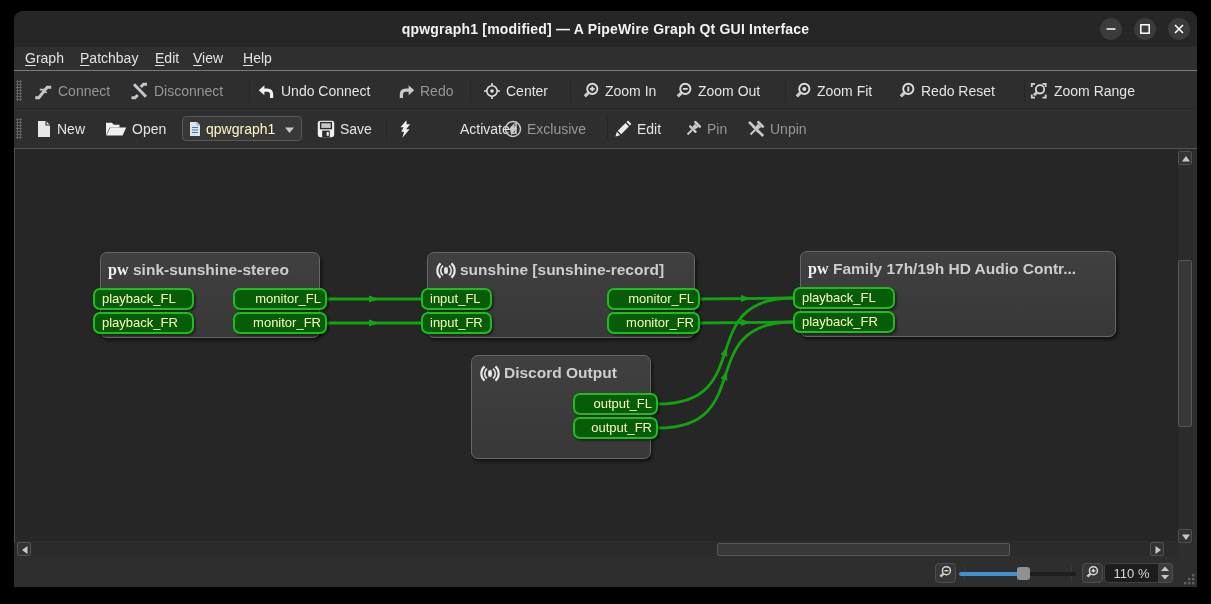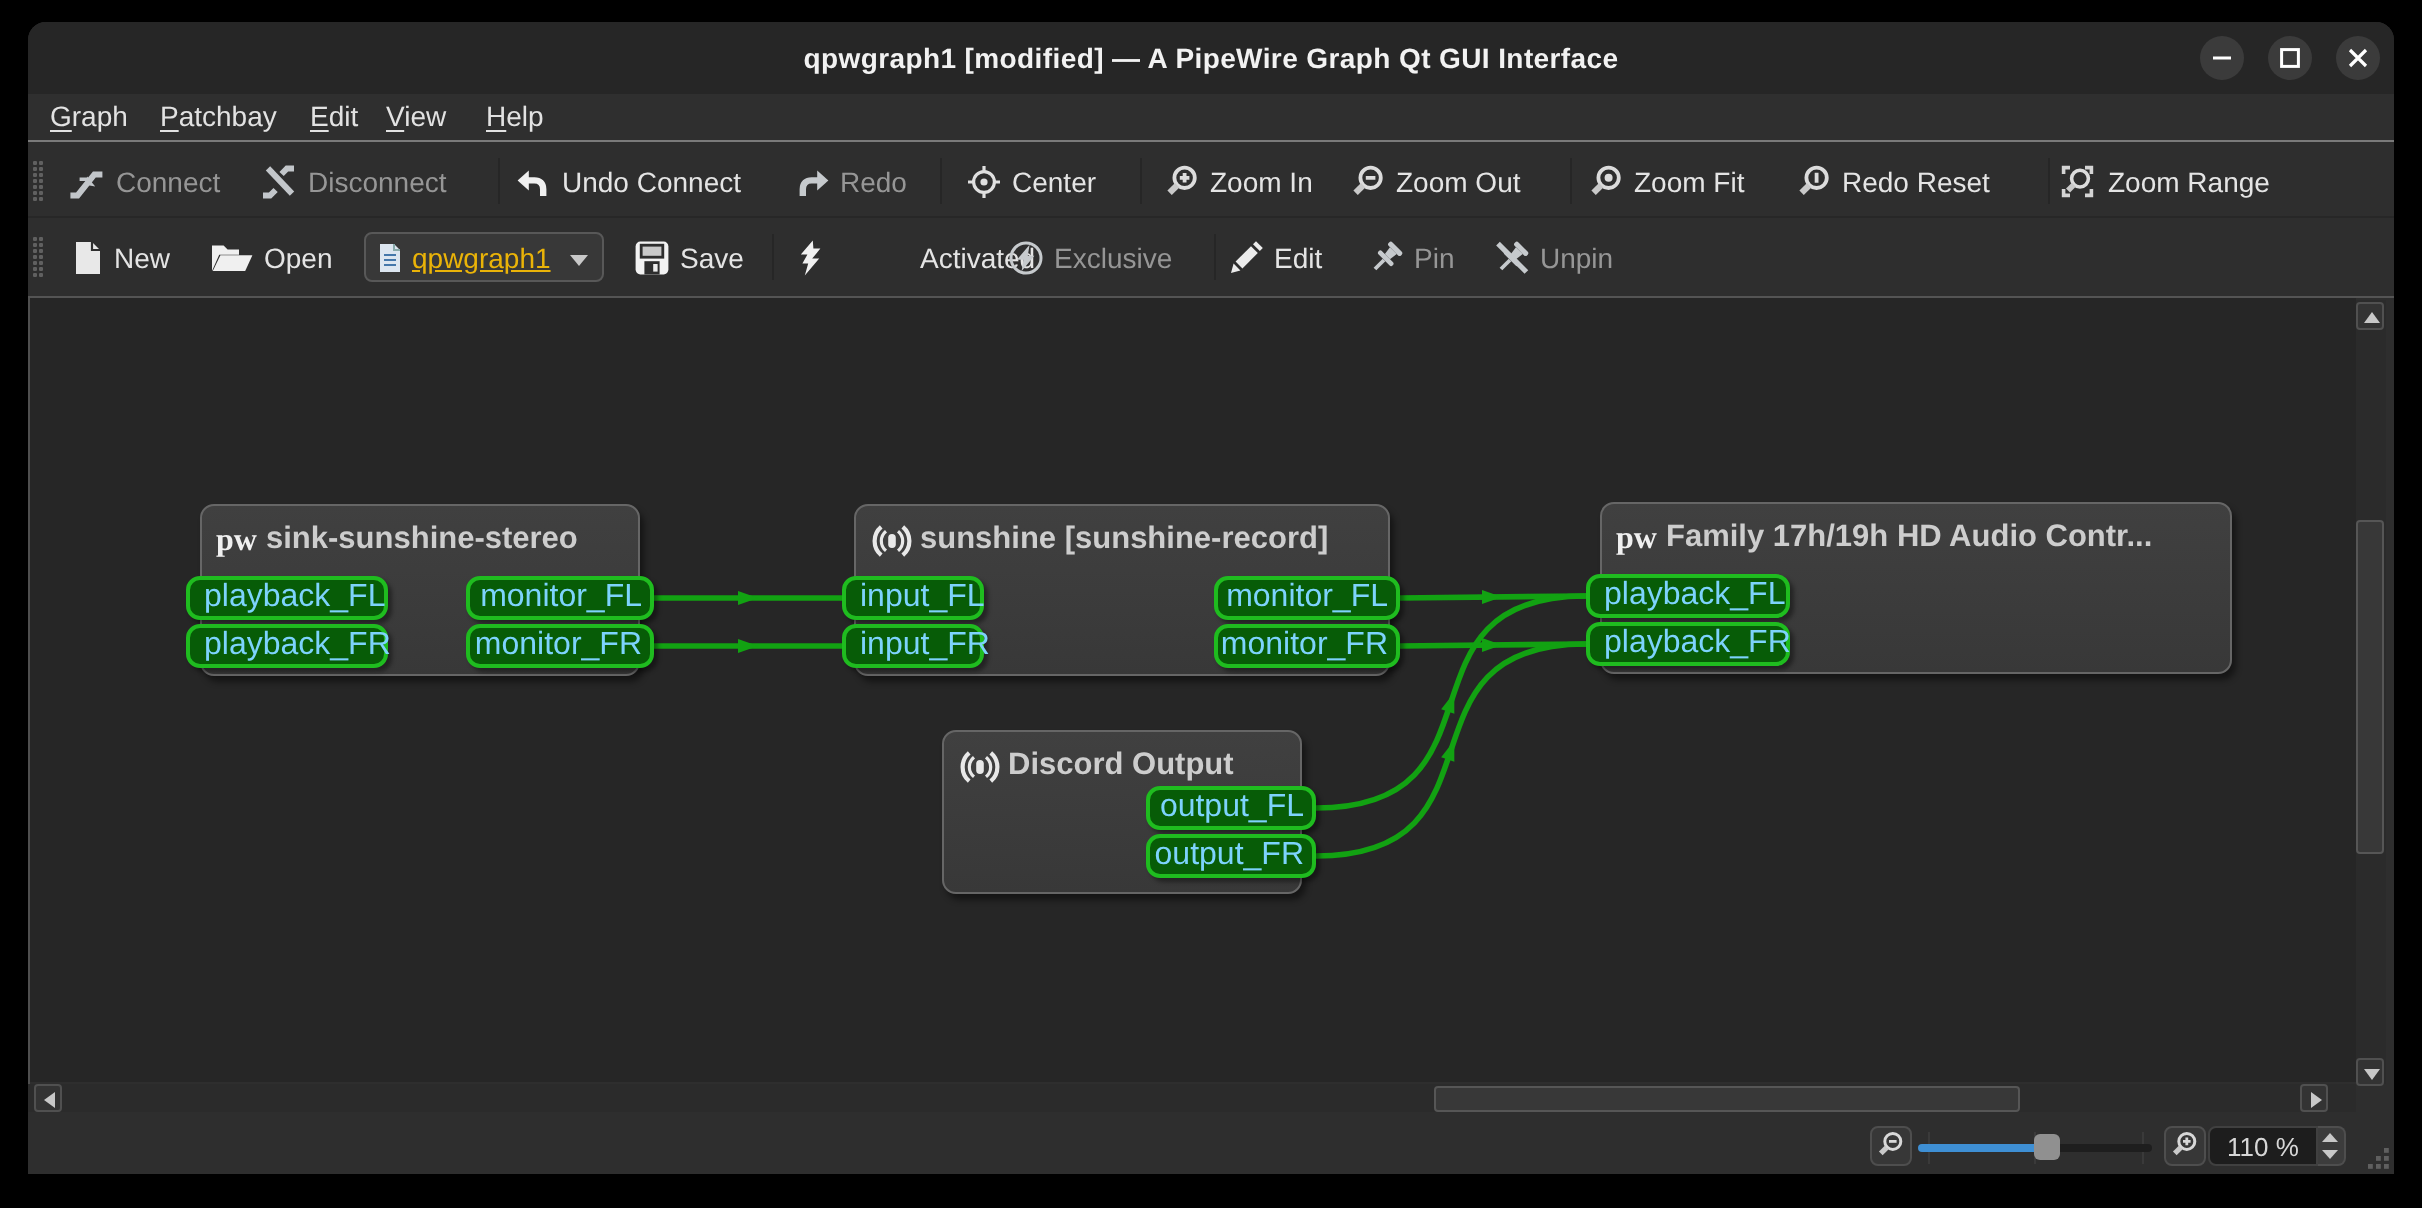--- a/index.html
+++ b/index.html
@@ -29,21 +29,21 @@
     background-image:repeating-radial-gradient(circle at 1.5px 1.5px,#606060 0 1px,rgba(0,0,0,0) 1.2px 100%);background-size:3px 3px;}
   
   #view{position:absolute;left:0;top:137px;width:1183px;height:408px;background:#2e2e2e;border-top:1px solid #545454;}
   #canvas{position:absolute;left:1px;top:0px;width:1163px;height:392px;background:#262626;overflow:hidden;}
   
   .node{position:absolute;background:linear-gradient(#404040,#383838);border:1px solid #666;
     border-radius:7px;box-shadow:2px 3px 3px rgba(0,0,0,0.45);}
   .ntitle{position:absolute;left:7px;top:5px;height:24px;display:flex;align-items:center;gap:3px;
     color:#cdcdcd;font-size:15.5px;font-weight:bold;white-space:nowrap;}
   .port{position:absolute;height:22px;background:#075c07;border:2px solid #1fbc1f;border-radius:7px;
-    color:#7dd3fc;font-size:16px;line-height:18px;box-shadow:2px 2px 2px rgba(0,0,0,0.4);}
+    color:#fef9c3;font-size:13px;line-height:18px;box-shadow:2px 2px 2px rgba(0,0,0,0.4);}
   .port.in{text-align:left;padding-left:7px;}
   .port.out{text-align:right;padding-right:4px;}
   
   .sb{position:absolute;background:#2b2b2b;}
   .sbtn{position:absolute;width:14px;height:14px;background:#333;border:1px solid #505050;border-radius:2px;}
   .sthumb{position:absolute;background:#383838;border:1px solid #565656;border-radius:2px;}
   
   #status{position:absolute;left:0;top:545px;width:1183px;height:31px;background:#2e2e2e;}
   .zbtn{position:absolute;top:7px;width:21px;height:20px;background:#373737;border:1px solid #4e4e4e;border-radius:4px;}
   #spinbox{position:absolute;left:1090px;top:7px;width:55px;height:20px;background:#1d1d1d;
@@ -175,21 +175,21 @@
         </svg>
       <span>New</span>
     </div>
     <div class="titem" style="left:91px;">
       <svg width="22" height="18" viewBox="0 0 22 18">
           <path d="M1,15.5 V2.8 H6.8 L8.8,4.8 H14.5 V7.4 H4.6 L1,15.5 Z" fill="#f0f0f0"></path>
           <path d="M1.4,15.5 L5.2,7.6 H21.2 L17.6,15.5 Z" fill="#f0f0f0"></path>
         </svg>
       <span>Open</span>
     </div>
-    <div style="position:absolute;left:168px;top:6px;width:120px;height:25px;background:#383838;border:1px solid #585858;border-radius:4px;display:flex;align-items:center;color:#eab308;font-size:14px;text-decoration:underline;">
+    <div style="position:absolute;left:168px;top:6px;width:120px;height:25px;background:#383838;border:1px solid #585858;border-radius:4px;display:flex;align-items:center;color:#fef9c3;font-size:14px;">
       <svg width="14" height="16" viewBox="0 0 14 16" style="margin-left:5px;">
           <path d="M2,1 h7 l3,3 v11 h-10 z" fill="#dce6f0"></path>
           <path d="M9,1 v3 h3" fill="none" stroke="#8aa" stroke-width="1"></path>
           <path d="M4,6.5 h6 M4,9 h6 M4,11.5 h6" stroke="#4477aa" stroke-width="1"></path>
         </svg>
       <span style="margin-left:4px;">qpwgraph1</span>
       <svg width="10" height="8" viewBox="0 0 10 8" style="position:absolute;right:6px;top:9px;">
           <polygon points="0,1.5 9,1.5 4.5,7" fill="#c8c8c8"></polygon>
         </svg>
     </div>
@@ -280,21 +280,21 @@
               <rect x="9.1" y="6" width="3.8" height="7" rx="1.9" fill="#e8e8e8"></rect>
               <path d="M8,4.6 A6.3,6.3 0 0 0 8,14.4 M14,4.6 A6.3,6.3 0 0 1 14,14.4" fill="none" stroke="#e8e8e8" stroke-width="1.6"></path>
               <path d="M5.6,2.4 A9.3,9.3 0 0 0 5.6,16.6 M16.4,2.4 A9.3,9.3 0 0 1 16.4,16.6" fill="none" stroke="#e8e8e8" stroke-width="2.1"></path>
             </svg>sunshine [sunshine-record]</div>
       </div>
       <div class="node" style="left:785px;top:102px;width:316px;height:86px;">
         <div class="ntitle"><svg width="22" height="19" viewBox="0 0 22 19" style="margin-top:2px;">
               <text x="0" y="13" font-family="Liberation Serif" font-weight="bold" font-size="16" fill="#f0f0f0">pw</text>
             </svg>Family 17h/19h HD Audio Contr...</div>
       </div>
-      <div class="node" style="left:456px;top:216px;width:180px;height:82px;">
+      <div class="node" style="left:456px;top:206px;width:180px;height:104px;">
         <div class="ntitle"><svg width="22" height="19" viewBox="0 0 22 19" class="spk">
               <rect x="9.1" y="6" width="3.8" height="7" rx="1.9" fill="#e8e8e8"></rect>
               <path d="M8,4.6 A6.3,6.3 0 0 0 8,14.4 M14,4.6 A6.3,6.3 0 0 1 14,14.4" fill="none" stroke="#e8e8e8" stroke-width="1.6"></path>
               <path d="M5.6,2.4 A9.3,9.3 0 0 0 5.6,16.6 M16.4,2.4 A9.3,9.3 0 0 1 16.4,16.6" fill="none" stroke="#e8e8e8" stroke-width="2.1"></path>
             </svg>Discord Output</div>
       </div>
       <div class="port in" style="left:78px;top:139px;width:101px;">playback_FL</div>
       <div class="port in" style="left:78px;top:163px;width:101px;">playback_FR</div>
       <div class="port out" style="left:218px;top:139px;width:94px;">monitor_FL</div>
       <div class="port out" style="left:218px;top:163px;width:94px;">monitor_FR</div>

